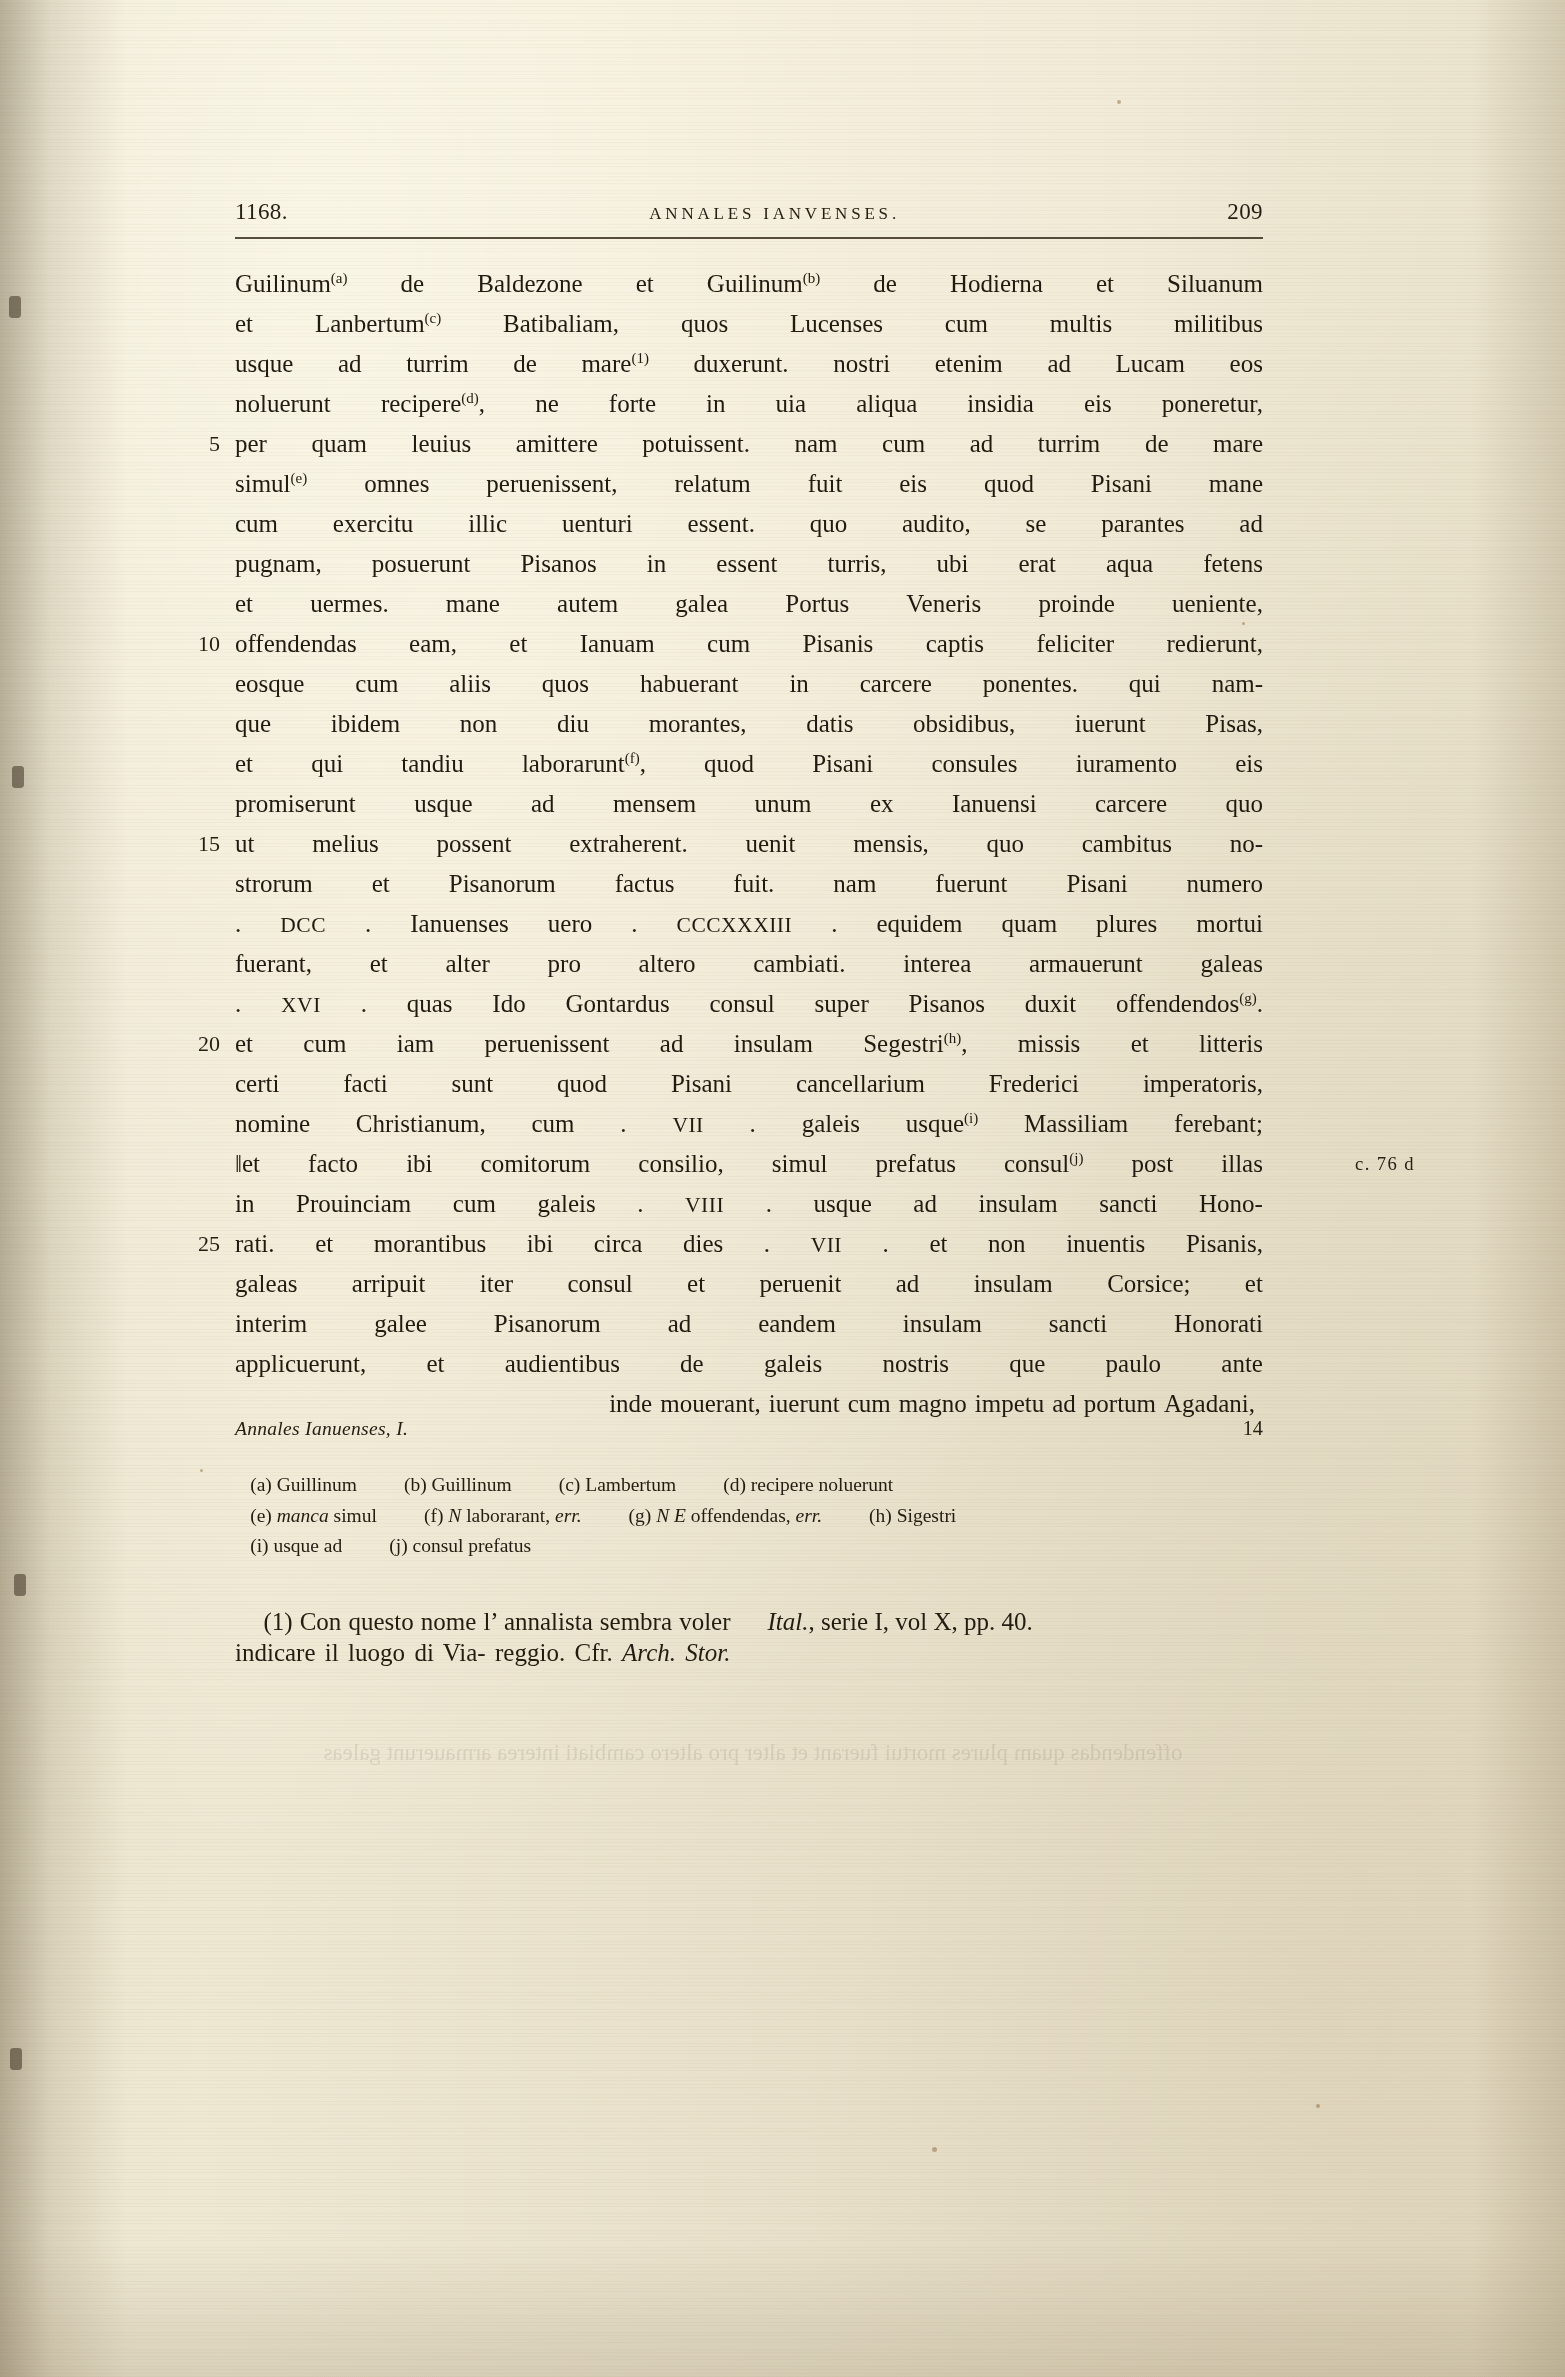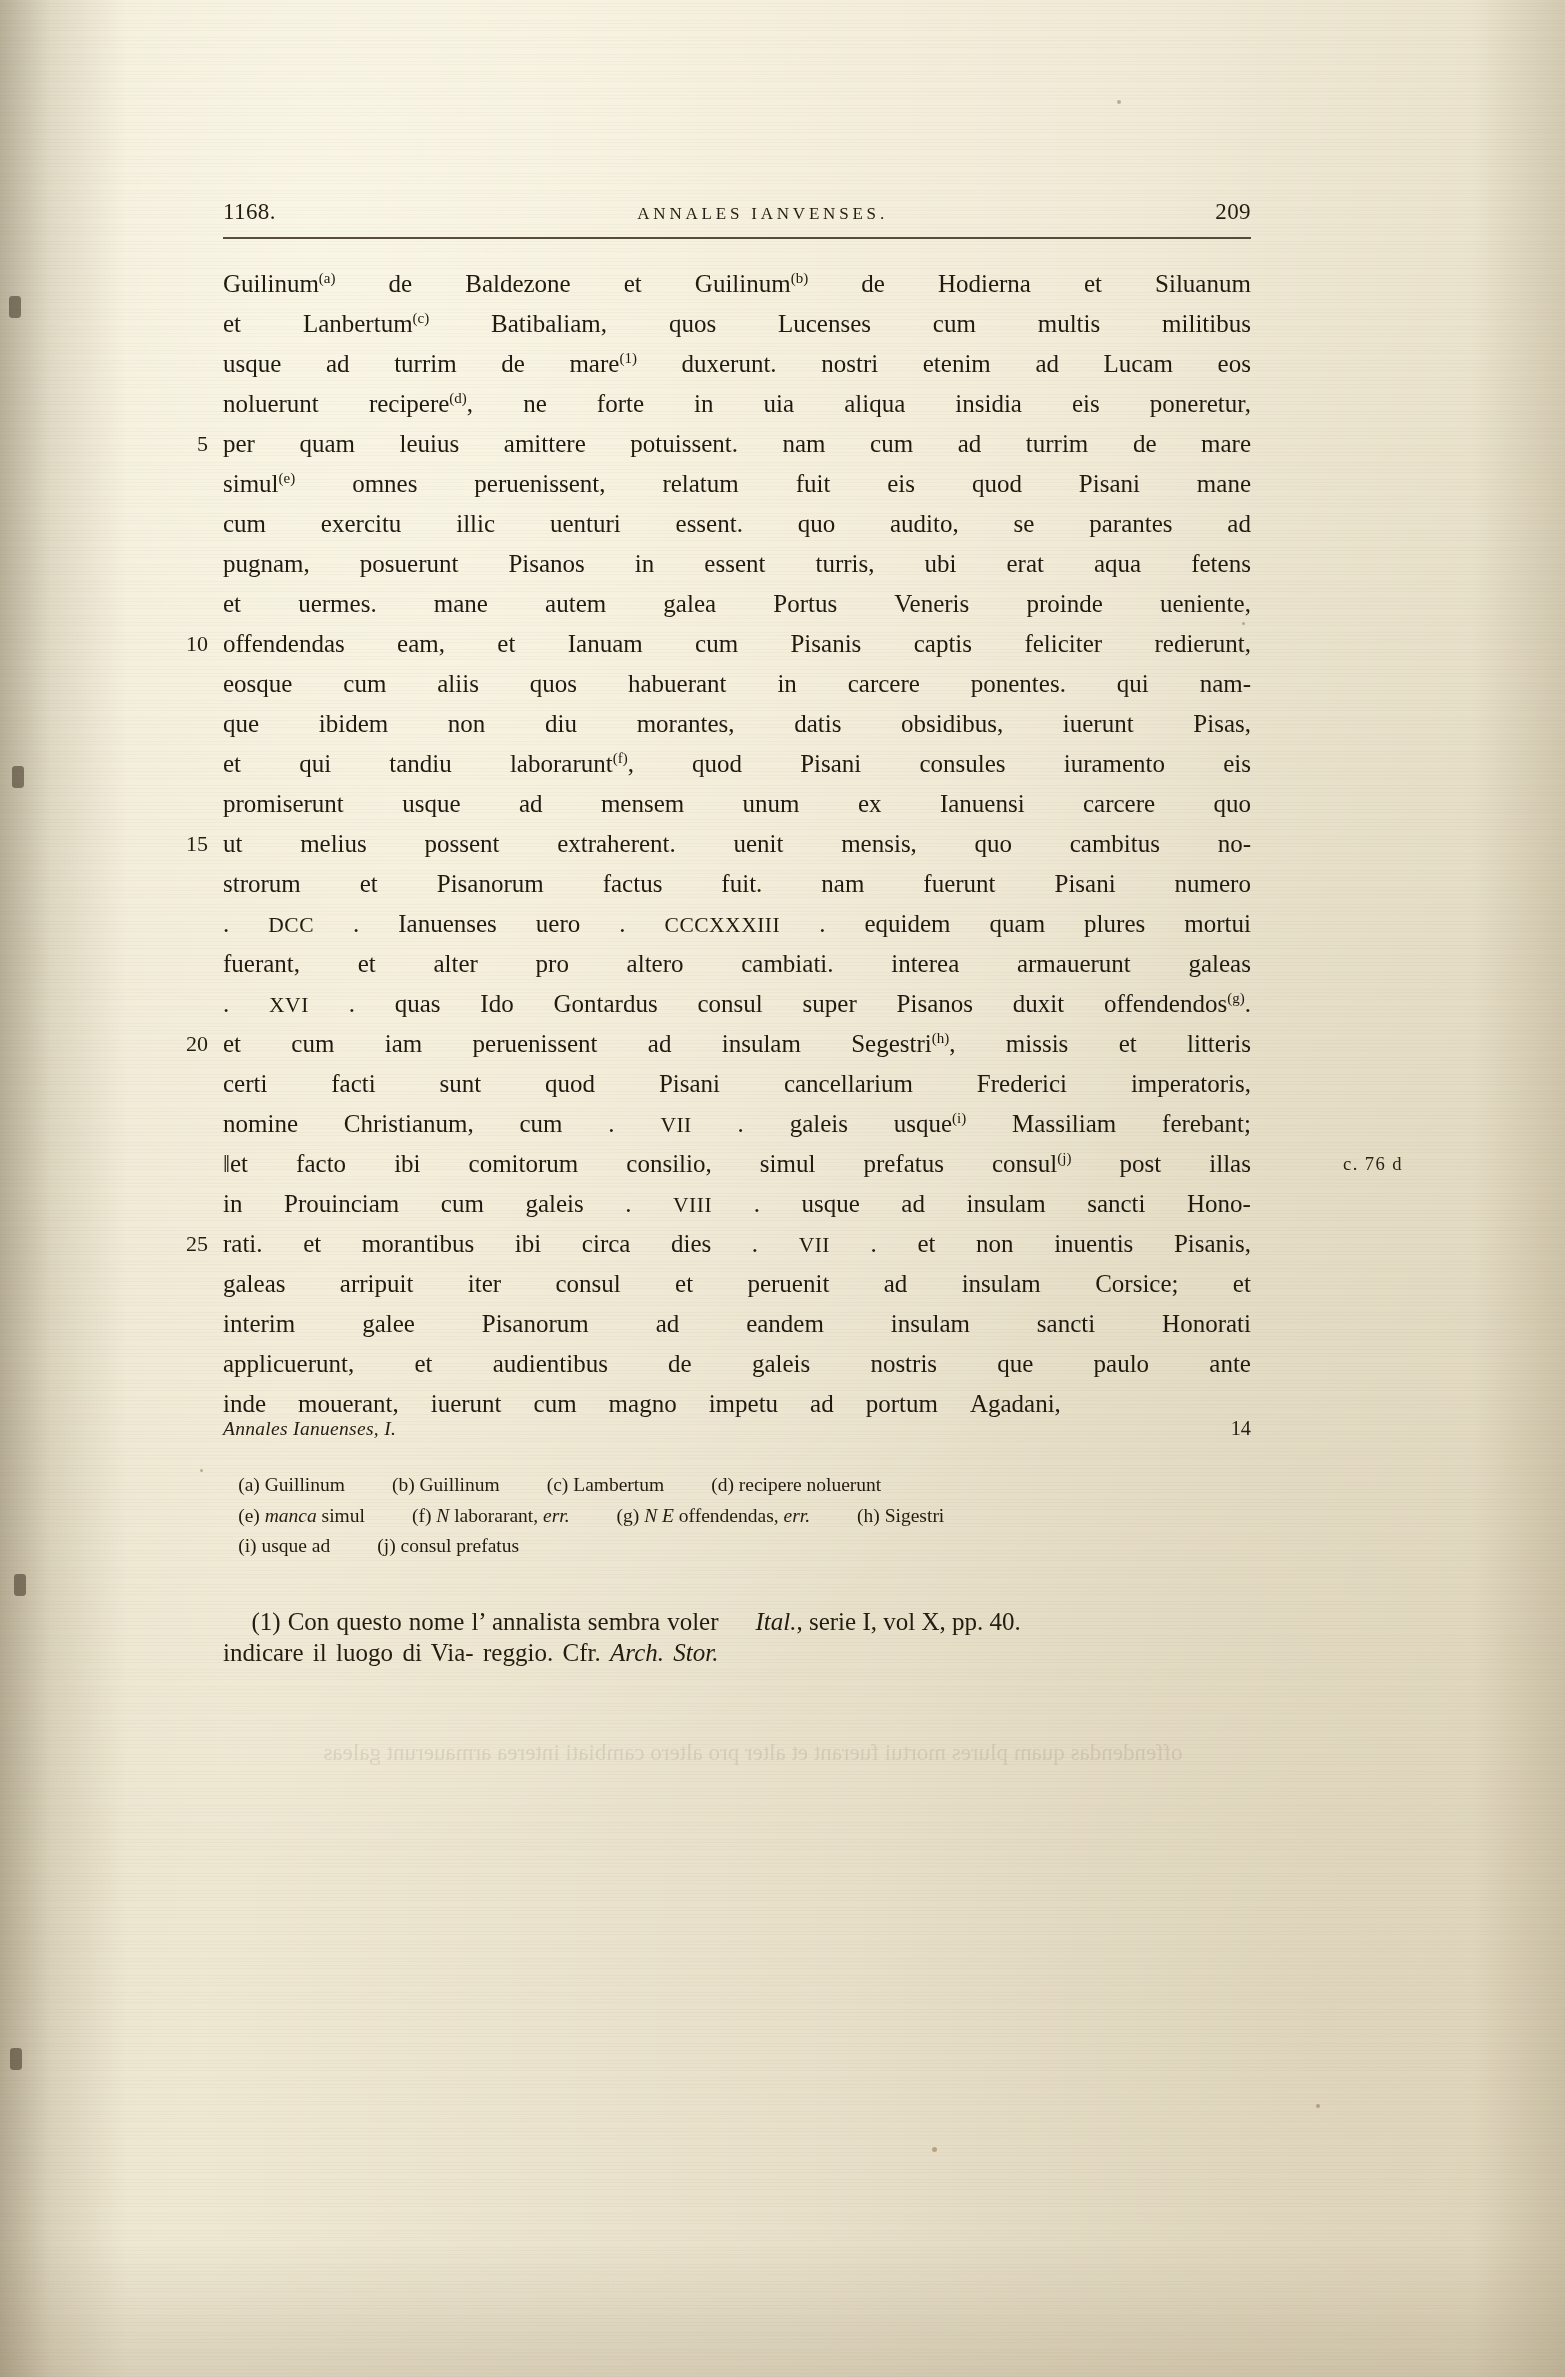--- a/index.html
+++ b/index.html
@@ -67,21 +67,21 @@
   .hole.h2 { left: 12px; top: 766px; }
   .hole.h3 { left: 13.5px; top: 1574px; }
   .hole.h4 { left: 10.2px; top: 2048px; }
 
   
   .speck { position: absolute; background: rgba(130,95,45,0.45); border-radius: 50%; }
 
   
   .content {
     position: absolute;
-    left: 223px;
+    left: 235px;
     top: 199px;
     width: 1028px;
   }
 
   
   .runhead {
     display: flex;
     align-items: baseline;
     justify-content: space-between;
     color: #241d12;
@@ -117,21 +117,21 @@
     position: relative;
     white-space: nowrap;
     height: 40px;
     display: flex;
   }
   .line .words {
     display: flex;
     justify-content: space-between;
     width: 100%;
   }
-  .line.last .words { justify-content: flex-start; gap: 24px; }
+  .line.last .words { justify-content: flex-end; }
   .line.last .words > span { margin-right: 0.32em; }
 
   .linenum {
     position: absolute;
     left: -66px;
     width: 51px;
     text-align: right;
     font-size: 22px;
     color: #241d12;
     line-height: 40px;

